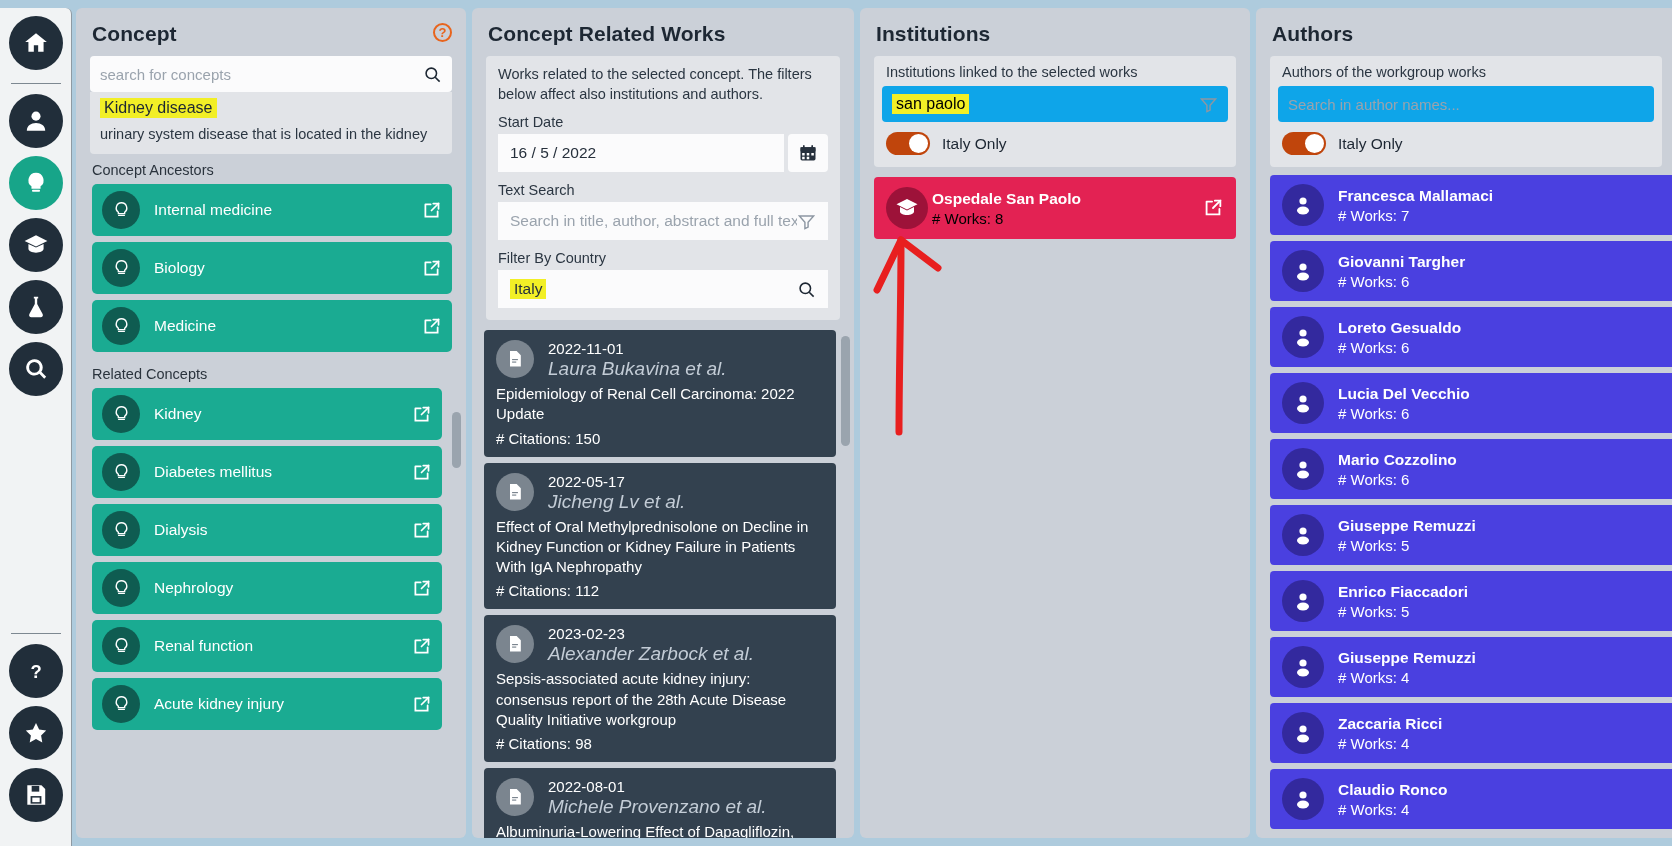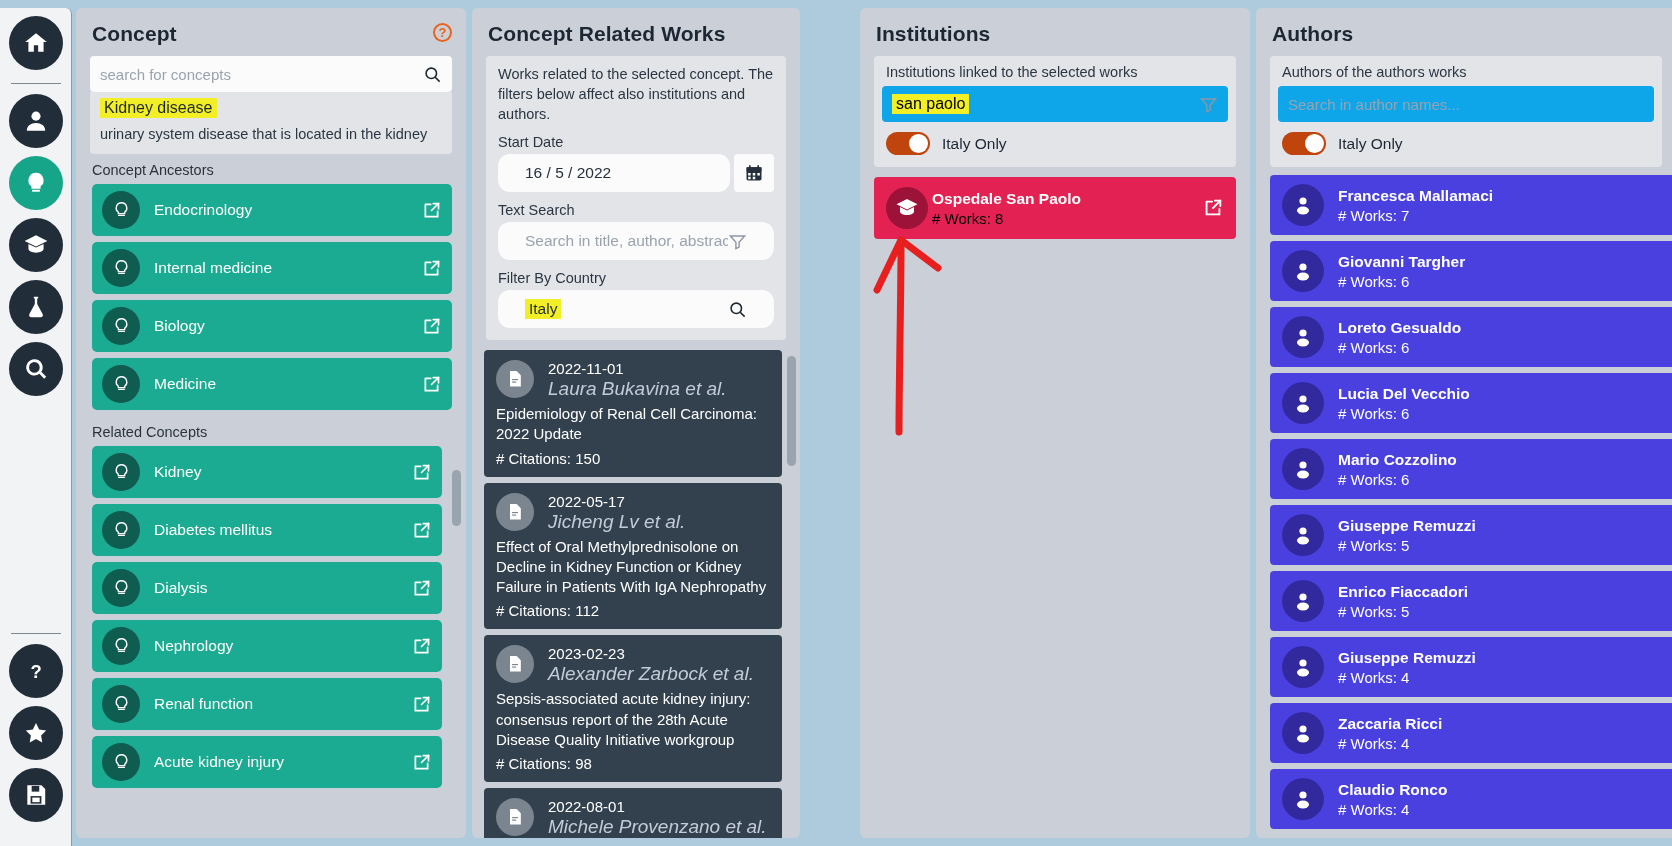--- a/index.html
+++ b/index.html
@@ -96,28 +96,28 @@
   .chip .ext svg { width: 21px; height: 21px; stroke: #fff; fill: none; stroke-width: 2; }
 
   .related-scroll { position: relative; overflow: hidden; flex: 1; }
   .related-scroll .chip { margin-right: 24px; }
   .vscroll {
     position: absolute; right: 5px; width: 9px; border-radius: 5px;
     background: #9aa4ae;
   }
 
   
-  #panel-works { left: 472px; width: 328px; height: 830px; }
+  #panel-works { left: 472px; width: 382px; height: 830px; }
   .works-filters { margin: 0 14px; background: #e2e4e8; border-radius: 4px; padding: 8px 12px 12px; }
   .works-desc { font-size: 14.5px; color: #2b3642; line-height: 1.38; }
   .field-label { font-size: 14.5px; color: #2b3642; margin: 10px 0 4px; }
   .field-row { display: flex; gap: 4px; align-items: stretch; }
   .field-input {
-    flex: 1; background: #fbfbfc; border-radius: 12px; height: 38px;
-    display: flex; align-items: center; padding: 0 27px;
+    flex: 1; background: #fbfbfc; border-radius: 0; height: 38px;
+    display: flex; align-items: center; padding: 0 12px;
     font-size: 15.5px; color: #26303c;
   }
   .field-input input {
     border:none; outline:none; background:transparent; flex:1;
     font-size:15.5px; color:#26303c; font-family: inherit;
   }
   .field-input input::placeholder { color:#9aa3ad; }
   .side-btn {
     width: 40px; background: #fbfbfc; border-radius: 4px;
     display:flex; align-items:center; justify-content:center; cursor:pointer;
@@ -280,36 +280,20 @@
       </span>
     </div>
 
     <div class="concept-selected">
       <span class="name">Kidney disease</span>
       <div class="desc">urinary system disease that is located in the kidney</div>
     </div>
 
     <div class="section-label">Concept Ancestors</div>
     <div id="ancestors-list">
-        <div class="chip">
-          <span class="bulb">
-            <svg viewBox="0 0 24 24" fill="none" stroke="#fff" stroke-width="1.7" stroke-linecap="round">
-              <path d="M12 3.2a6 6 0 0 0-3.6 10.8v1.6h7.2V14A6 6 0 0 0 12 3.2z"></path>
-              <line x1="8.8" y1="17.6" x2="15.2" y2="17.6"></line>
-            </svg>
-          </span>
-          <span class="label">Endocrinology</span>
-          <span class="ext icon-btn">
-            <svg viewBox="0 0 24 24" fill="none" stroke="#fff" stroke-width="2" stroke-linecap="round">
-              <path d="M5 5h6M5 5v14h14v-6"></path>
-              <path d="M14 4h6v6"></path>
-              <path d="M20 4l-8 8"></path>
-            </svg>
-          </span>
-        </div>
         <div class="chip">
           <span class="bulb">
             <svg viewBox="0 0 24 24" fill="none" stroke="#fff" stroke-width="1.7" stroke-linecap="round">
               <path d="M12 3.2a6 6 0 0 0-3.6 10.8v1.6h7.2V14A6 6 0 0 0 12 3.2z"></path>
               <line x1="8.8" y1="17.6" x2="15.2" y2="17.6"></line>
             </svg>
           </span>
           <span class="label">Internal medicine</span>
           <span class="ext icon-btn">
             <svg viewBox="0 0 24 24" fill="none" stroke="#fff" stroke-width="2" stroke-linecap="round">
@@ -626,21 +610,21 @@
             </svg>
           </span>
         </div>
       </div>
   </div>
 
   <div class="panel" id="panel-auth">
     <div class="panel-title">Authors</div>
 
     <div class="pad-box">
-      <div class="sub-desc">Authors of the authors works</div>
+      <div class="sub-desc">Authors of the workgroup works</div>
       <div class="plain-input">
         <input placeholder="Search in author names..." style="">
       </div>
       <div class="toggle-row">
         <div class="toggle">
             <div class="knob"></div>
           </div>
         <div class="toggle-label">Italy Only</div>
       </div>
     </div>

